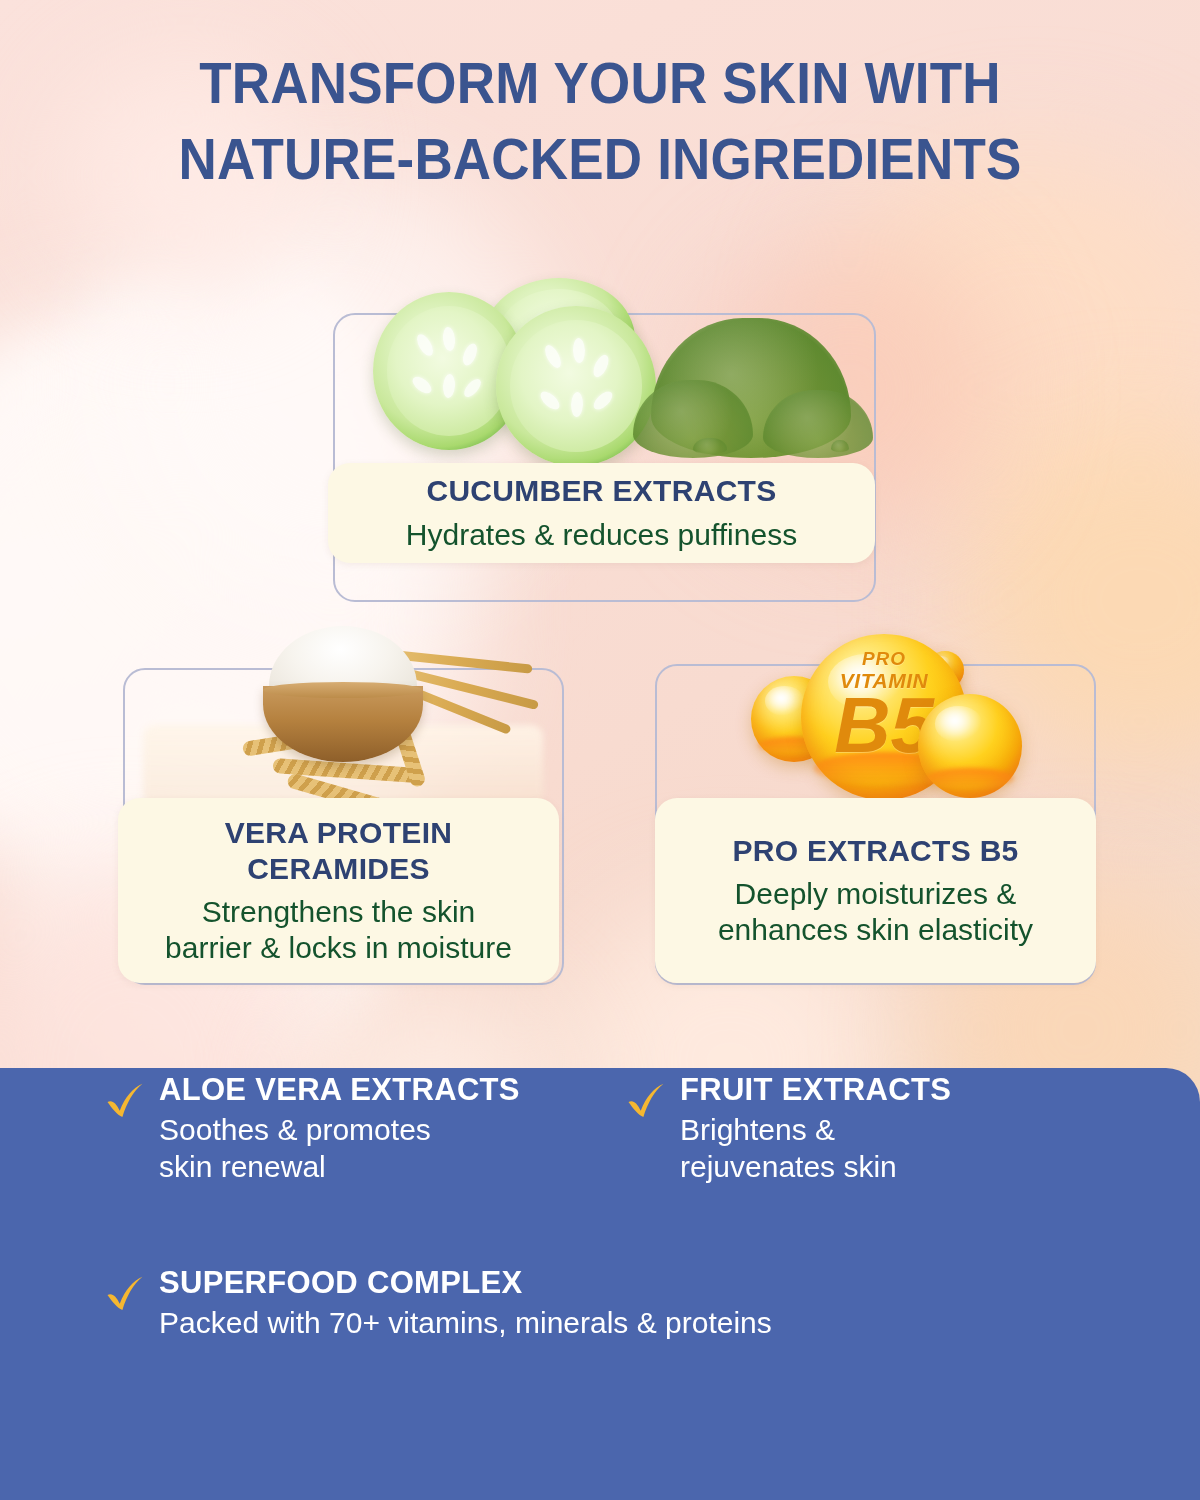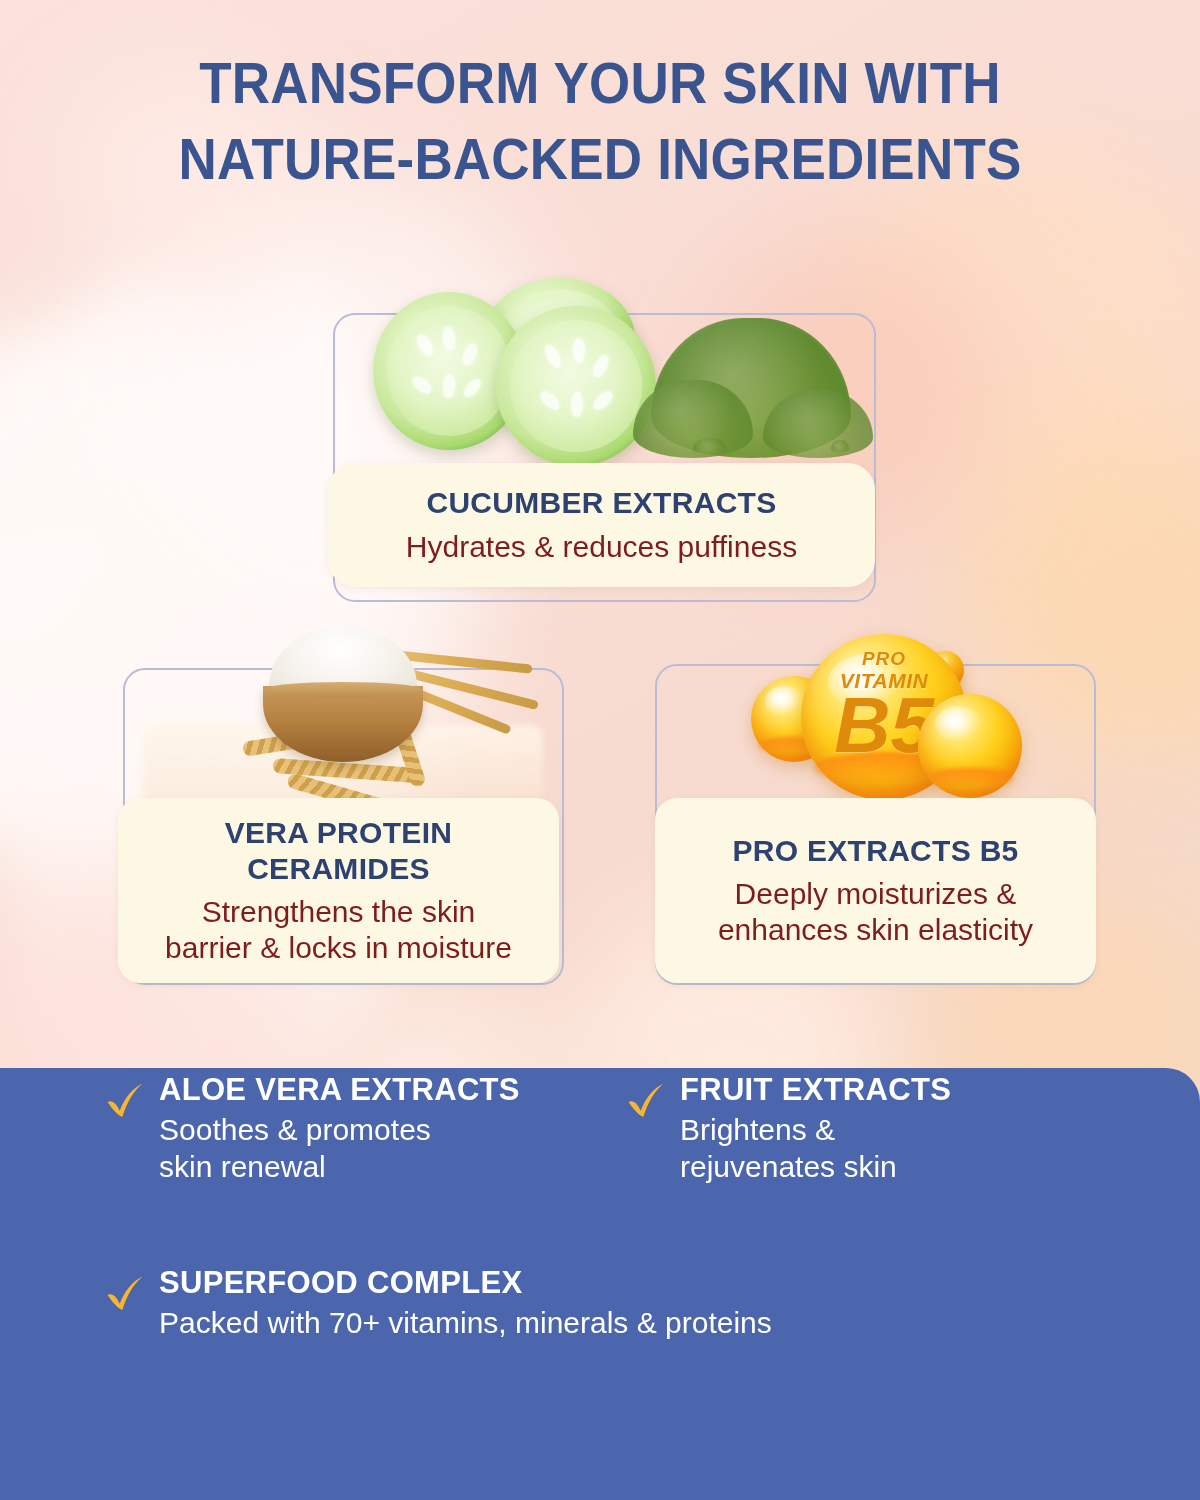--- a/index.html
+++ b/index.html
@@ -36,25 +36,25 @@
     letter-spacing:.2px;transform:scaleX(.93);transform-origin:50% 0;}
   .headline .ln{display:block;white-space:nowrap;}
 
   
   .card{position:absolute;border:2px solid #b9bcd4;border-radius:22px;}
   .card-photo{position:absolute;overflow:visible;}
   .label-box{position:absolute;background:#fdf8e4;border-radius:22px;
     display:flex;flex-direction:column;align-items:center;justify-content:center;
     box-shadow:0 2px 7px rgba(150,120,100,.10);}
   .lbl-title{color:#2e4272;font-weight:700;letter-spacing:.3px;text-align:center;line-height:1.18;}
-  .lbl-desc{color:#7f1d1d;font-weight:400;text-align:center;line-height:1.2;}
+  .lbl-desc{color:#14532d;font-weight:400;text-align:center;line-height:1.2;}
 
   
   #card1{left:333px;top:313px;width:539px;height:285px;}
-  #labelbox1{left:328px;top:463px;width:547px;height:124px;border-radius:27px;}
+  #labelbox1{left:328px;top:463px;width:547px;height:100px;}
   #labelbox1 .lbl-title{font-size:30px;}
   #labelbox1 .lbl-desc{font-size:30px;margin-top:9px;}
   
   #card2{left:123px;top:668px;width:437px;height:313px;}
   #labelbox2{left:118px;top:798px;width:441px;height:185px;}
   #labelbox2 .lbl-title{font-size:30px;}
   #labelbox2 .lbl-desc{font-size:30px;margin-top:8px;}
   
   #card3{left:655px;top:664px;width:437px;height:317px;}
   #labelbox3{left:655px;top:798px;width:441px;height:185px;}

